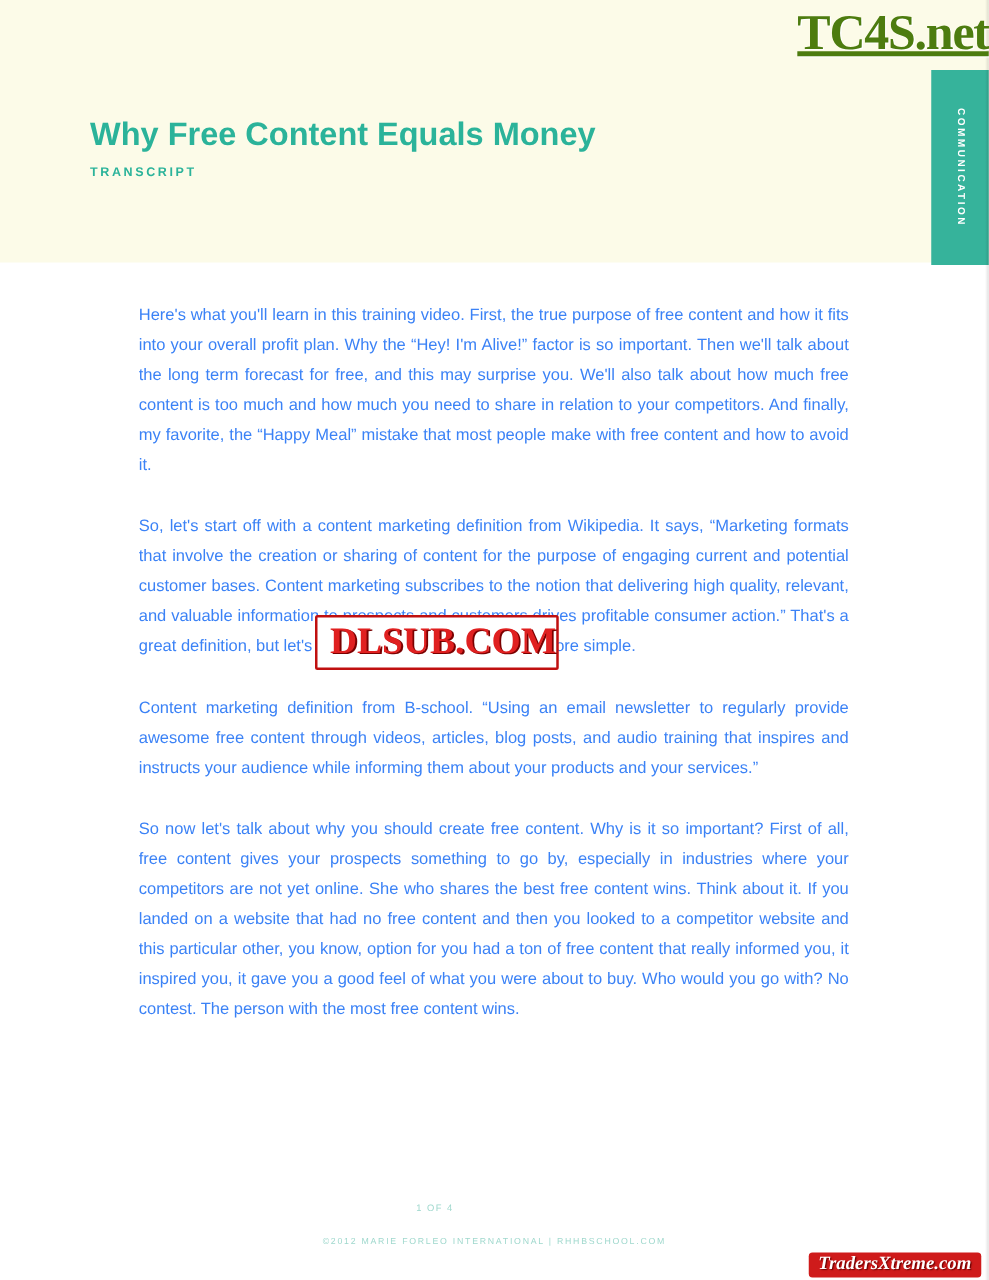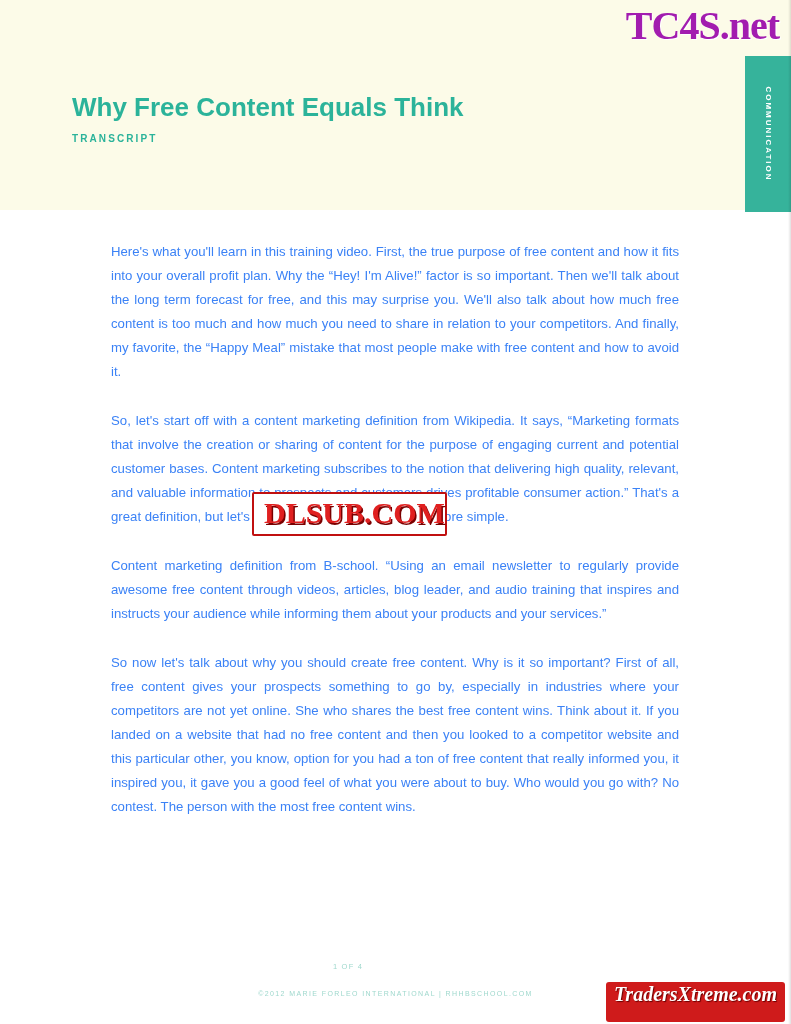--- a/index.html
+++ b/index.html
@@ -24,29 +24,30 @@
   .header-band {
     position: absolute;
     left: 0;
     top: 0;
     width: 791px;
     height: 210px;
     background: #fcfbe8;
   }
   .watermark-top {
     position: absolute;
-    right: 12px;
+    right: 0;
     top: 2px;
     font-family: "Liberation Serif", serif;
     font-size: 40px;
     font-weight: bold;
-    color: #a21caf;
+    color: #4d7c0f;
     letter-spacing: -1px;
     text-shadow: 1px 1px 0 #ffffff;
     z-index: 40;
+    text-decoration: underline;
   }
   .doc-title {
     position: absolute;
     left: 72px;
     top: 92px;
     font-size: 26px;
     font-weight: bold;
     color: #2bb39a;
     letter-spacing: 0px;
   }
@@ -135,26 +136,26 @@
     font-size: 7px;
     letter-spacing: 1.4px;
     color: #9fd8cd;
   }
   .watermark-bottom {
     position: absolute;
     right: 6px;
     bottom: 2px;
     z-index: 35;
     font-family: "Liberation Serif", serif;
-    font-size: 20px;
+    font-size: 15px;
     font-style: italic;
     font-weight: bold;
     color: #ffffff;
     background: #cf1b1b;
-    padding: 1px 8px 16px 8px;
+    padding: 1px 8px 2px 8px;
     border-radius: 3px;
     text-shadow: 1px 1px 1px #6b0000;
   }
   .edge-shadow {
     position: absolute;
     right: 0;
     top: 0;
     width: 3px;
     height: 1024px;
     background: linear-gradient(to left, rgba(0,0,0,0.12), rgba(0,0,0,0));
@@ -162,31 +163,31 @@
 </style>
 </head>
 <body>
 
 <div class="page">
 
   <div class="header-band"></div>
 
   <div class="watermark-top">TC4S.net</div>
 
-  <div class="doc-title">Why Free Content Equals Think</div>
+  <div class="doc-title">Why Free Content Equals Money</div>
   <div class="doc-subtitle">TRANSCRIPT</div>
 
   <div class="side-tab">
     <div class="side-tab-label">COMMUNICATION</div>
   </div>
 
   <div class="content">
     <p>Here's what you'll learn in this training video. First, the true purpose of free content and how it fits into your overall profit plan. Why the “Hey! I'm Alive!” factor is so important. Then we'll talk about the long term forecast for free, and this may surprise you. We'll also talk about how much free content is too much and how much you need to share in relation to your competitors. And finally, my favorite, the “Happy Meal” mistake that most people make with free content and how to avoid it.</p>
     <p>So, let's start off with a content marketing definition from Wikipedia. It says, “Marketing formats that involve the creation or sharing of content for the purpose of engaging current and potential customer bases. Content marketing subscribes to the notion that delivering high quality, relevant, and valuable information to prospects and customers drives profitable consumer action.” That's a great definition, but let's drill it down and make it a little more simple.</p>
-    <p>Content marketing definition from B-school. “Using an email newsletter to regularly provide awesome free content through videos, articles, blog leader, and audio training that inspires and instructs your audience while informing them about your products and your services.”</p>
+    <p>Content marketing definition from B-school. “Using an email newsletter to regularly provide awesome free content through videos, articles, blog posts, and audio training that inspires and instructs your audience while informing them about your products and your services.”</p>
     <p>So now let's talk about why you should create free content. Why is it so important? First of all, free content gives your prospects something to go by, especially in industries where your competitors are not yet online. She who shares the best free content wins. Think about it. If you landed on a website that had no free content and then you looked to a competitor website and this particular other, you know, option for you had a ton of free content that really informed you, it inspired you, it gave you a good feel of what you were about to buy. Who would you go with? No contest. The person with the most free content wins.</p>
   </div>
 
   <div class="watermark-center">DLSUB.COM</div>
 
   <div class="page-number">1 OF 4</div>
   <div class="copyright">©2012 MARIE FORLEO INTERNATIONAL | RHHBSCHOOL.COM</div>
 
   <div class="watermark-bottom">TradersXtreme.com</div>
 

